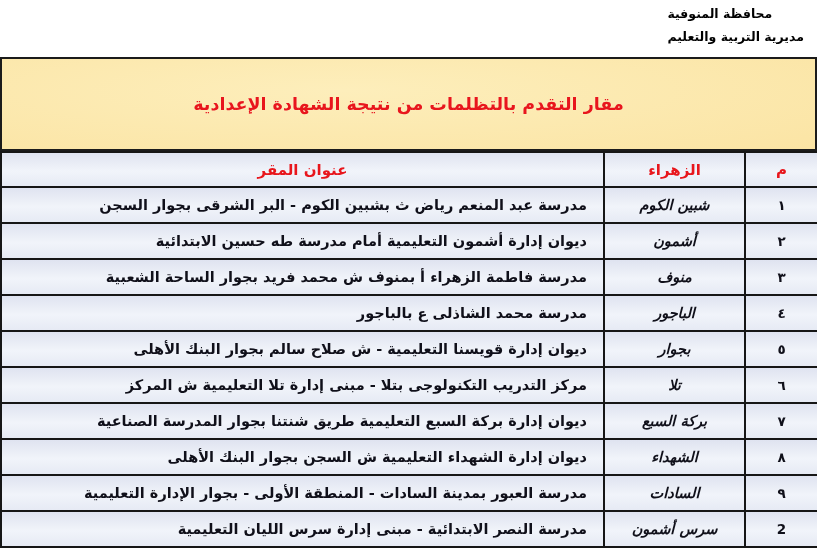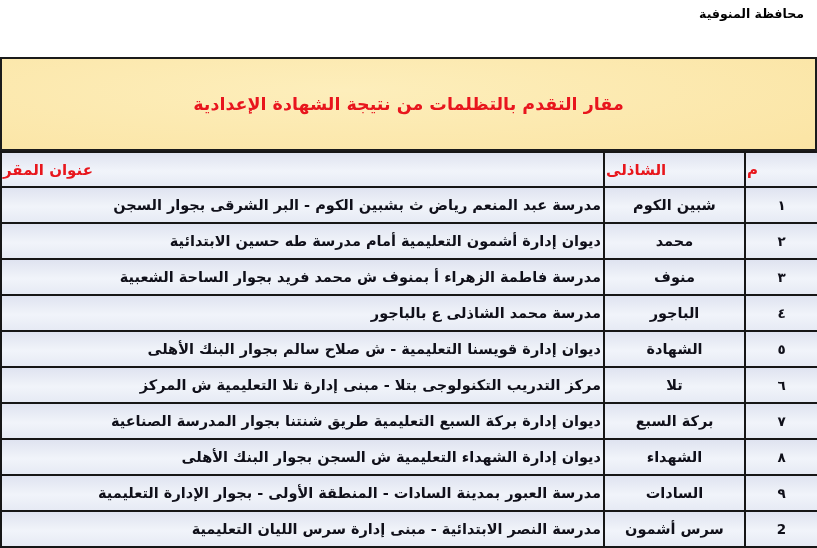--- a/index.html
+++ b/index.html
@@ -77,89 +77,91 @@
     vertical-align: middle;
     overflow: hidden;
     white-space: nowrap;
   }
   .doc-table thead tr { height: 35px; }
   .doc-table tbody tr { height: 36px; }
 
   .doc-table th {
     color: #e8161c;
     font-size: 15px;
-    text-align: left;
+    text-align: center;
   }
   .doc-table td.cell-num {
     color: #10101a;
     font-size: 13.5px;
     text-align: center;
   }
   .doc-table td.cell-admin {
     color: #10101a;
     font-size: 14.5px;
     text-align: center;
+    font-style: italic;
   }
   .doc-table td.cell-address {
     color: #10101a;
     font-size: 14.5px;
     text-align: right;
-    padding: 0 2px 0 4px;
+    padding: 0 16px 0 4px;
   }
 </style>
 </head>
 <body>
 
 <div class="page">
 
   <div class="letterhead">
     <div>محافظة المنوفية</div>
+    <div>مديرية التربية والتعليم</div>
   </div>
 
   <div class="banner">
     <div class="banner-title">مقار التقدم بالتظلمات من نتيجة الشهادة الإعدادية</div>
   </div>
 
   <table class="doc-table" dir="rtl">
     <colgroup>
       <col class="col-num">
       <col class="col-admin">
       <col class="col-address">
     </colgroup>
     <thead>
       <tr>
         <th>م</th>
-        <th>الشاذلى</th>
+        <th>الزهراء</th>
         <th>عنوان المقر</th>
       </tr>
     </thead>
     <tbody>
         <tr>
           <td class="cell-num">١</td>
           <td class="cell-admin">شبين الكوم</td>
           <td class="cell-address">مدرسة عبد المنعم رياض ث بشبين الكوم - البر الشرقى بجوار السجن</td>
         </tr>
         <tr>
           <td class="cell-num">٢</td>
-          <td class="cell-admin">محمد</td>
+          <td class="cell-admin">أشمون</td>
           <td class="cell-address">ديوان إدارة أشمون التعليمية أمام مدرسة طه حسين الابتدائية</td>
         </tr>
         <tr>
           <td class="cell-num">٣</td>
           <td class="cell-admin">منوف</td>
           <td class="cell-address">مدرسة فاطمة الزهراء أ بمنوف ش محمد فريد بجوار الساحة الشعبية</td>
         </tr>
         <tr>
           <td class="cell-num">٤</td>
           <td class="cell-admin">الباجور</td>
           <td class="cell-address">مدرسة محمد الشاذلى ع بالباجور</td>
         </tr>
         <tr>
           <td class="cell-num">٥</td>
-          <td class="cell-admin">الشهادة</td>
+          <td class="cell-admin">بجوار</td>
           <td class="cell-address">ديوان إدارة قويسنا التعليمية - ش صلاح سالم بجوار البنك الأهلى</td>
         </tr>
         <tr>
           <td class="cell-num">٦</td>
           <td class="cell-admin">تلا</td>
           <td class="cell-address">مركز التدريب التكنولوجى بتلا - مبنى إدارة تلا التعليمية ش المركز</td>
         </tr>
         <tr>
           <td class="cell-num">٧</td>
           <td class="cell-admin">بركة السبع</td>

